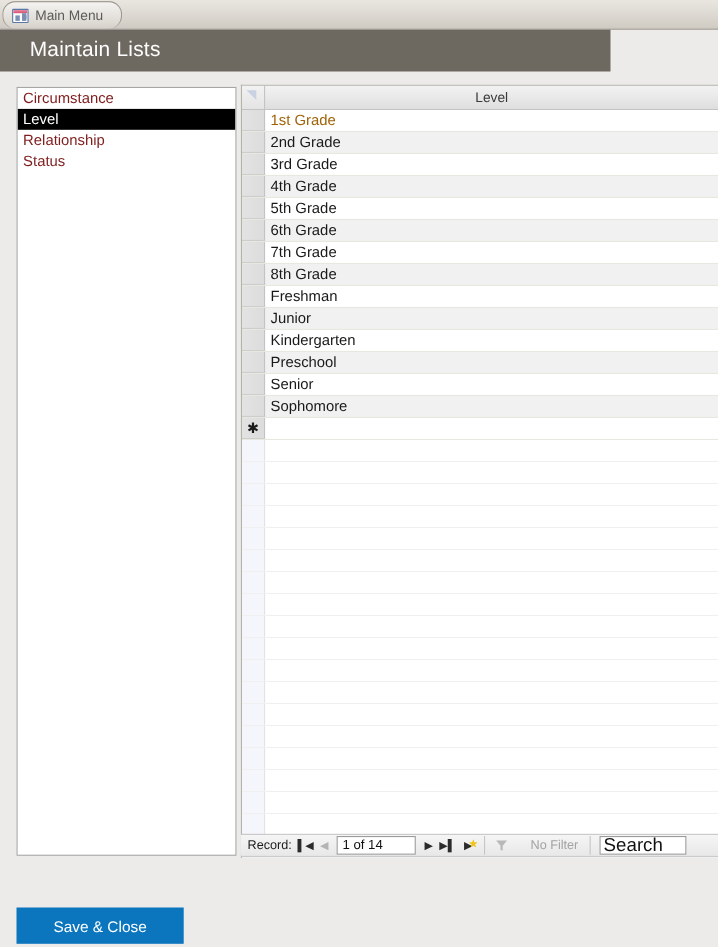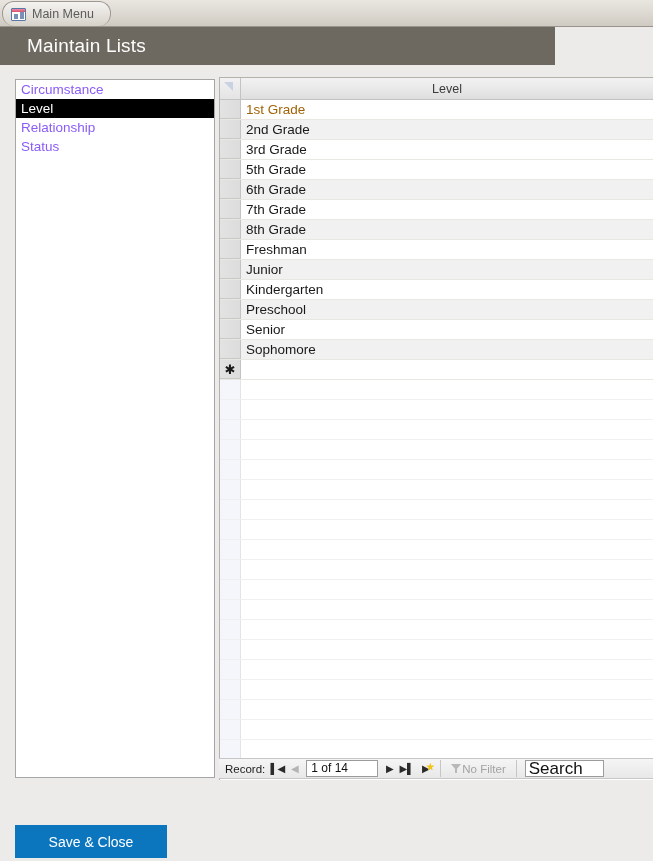--- a/index.html
+++ b/index.html
@@ -93,21 +93,21 @@
     width: 200px; height: 699px;
     background: #ffffff;
     border: 1px solid #a6a6a6;
     overflow: hidden;
   }
   .list-item {
     height: 19px;
     line-height: 19px;
     padding-left: 5px;
     font-size: 13.5px;
-    color: #8b5cf6;
+    color: #7f1d1d;
     white-space: nowrap;
   }
   .list-item.selected {
     background: #000000;
     color: #ffffff;
   }
 
   
   .sheet {
     position: absolute; left: 219px; top: 77px;
@@ -227,21 +227,21 @@
       linear-gradient(to bottom, #f0c419, #f0c419) ,
       #f0c419;
     clip-path: polygon(50% 0%, 61% 35%, 98% 35%, 68% 57%, 79% 91%, 50% 70%, 21% 91%, 32% 57%, 2% 35%, 39% 35%);
   }
   .nav-sep {
     width: 1px; height: 17px;
     background: #c6c6c6;
     margin: 0 4px;
   }
   .nofilter {
-    display: flex; align-items: center; gap: 0;
+    display: flex; align-items: center; gap: 20px;
     color: #a3a3a3;
     padding: 0 6px;
     font-size: 11.5px;
   }
   .funnel {
     width: 11px; height: 11px;
     position: relative;
   }
   .funnel::before {
     content: "";
@@ -314,20 +314,24 @@
           <div class="rowsel"></div>
           <div class="cell">1st Grade</div>
         </div>
         <div class="row even">
           <div class="rowsel"></div>
           <div class="cell">2nd Grade</div>
         </div>
         <div class="row odd">
           <div class="rowsel"></div>
           <div class="cell">3rd Grade</div>
+        </div>
+        <div class="row even">
+          <div class="rowsel"></div>
+          <div class="cell">4th Grade</div>
         </div>
         <div class="row odd">
           <div class="rowsel"></div>
           <div class="cell">5th Grade</div>
         </div>
         <div class="row even">
           <div class="rowsel"></div>
           <div class="cell">6th Grade</div>
         </div>
         <div class="row odd">

